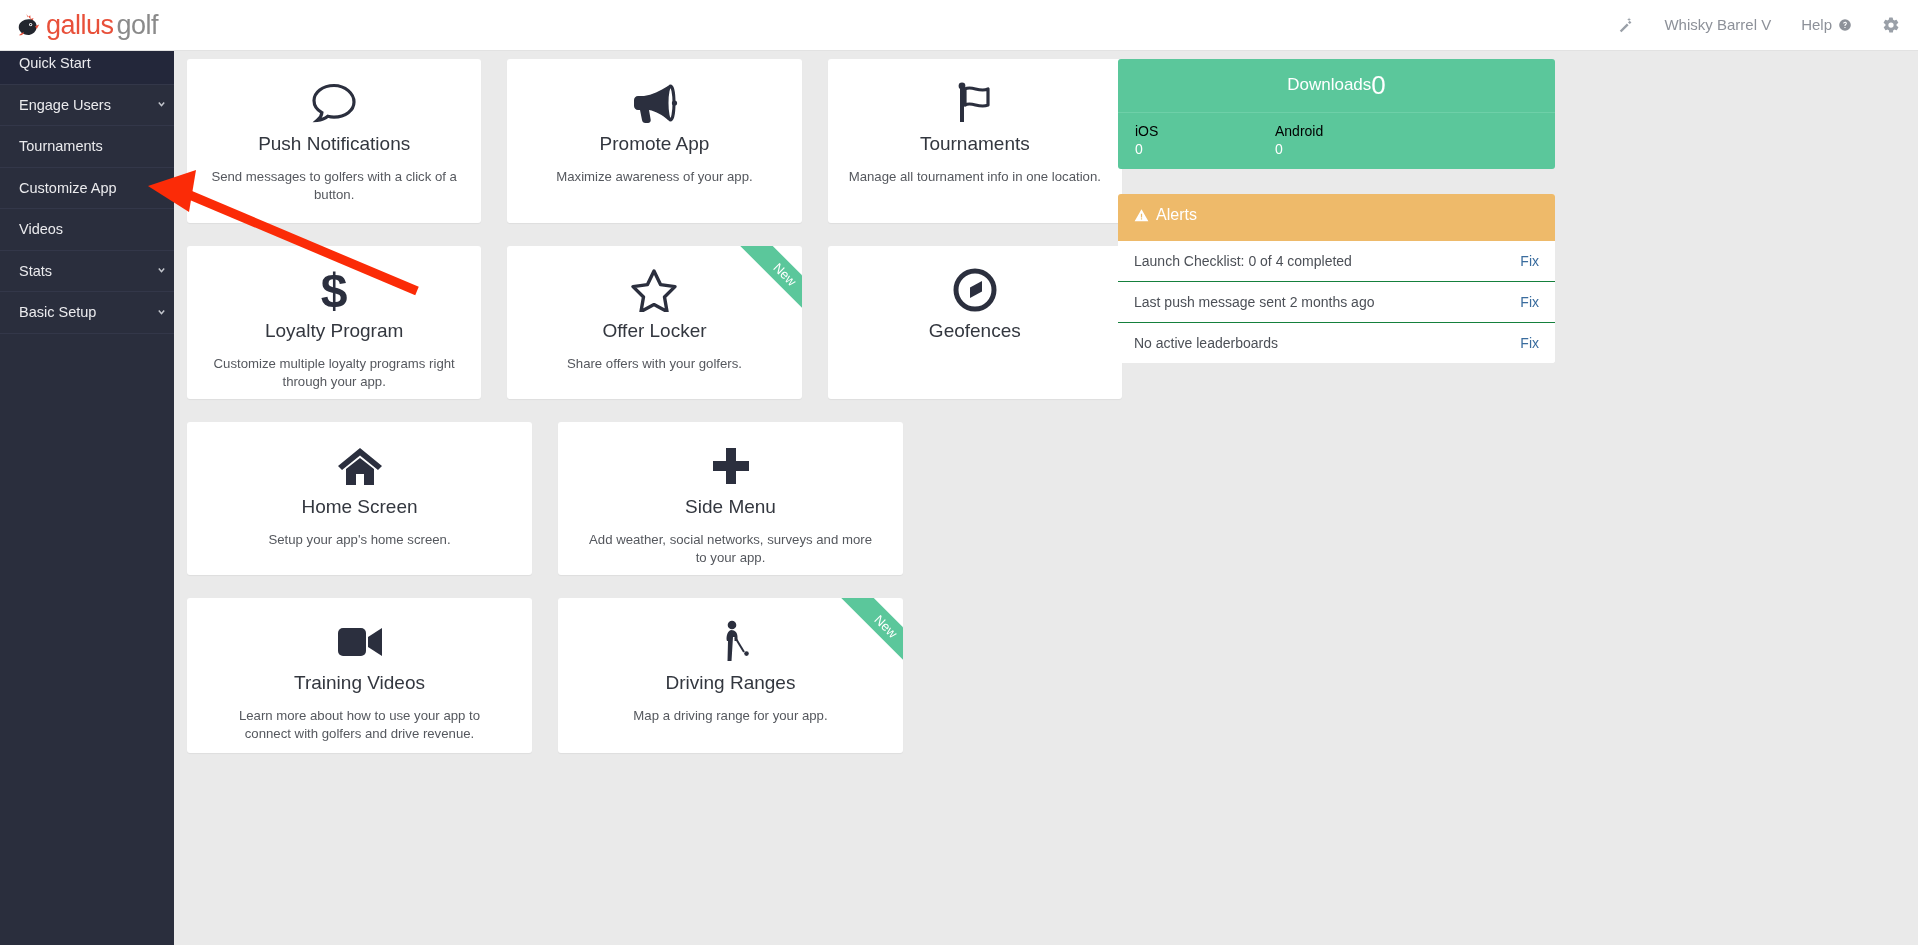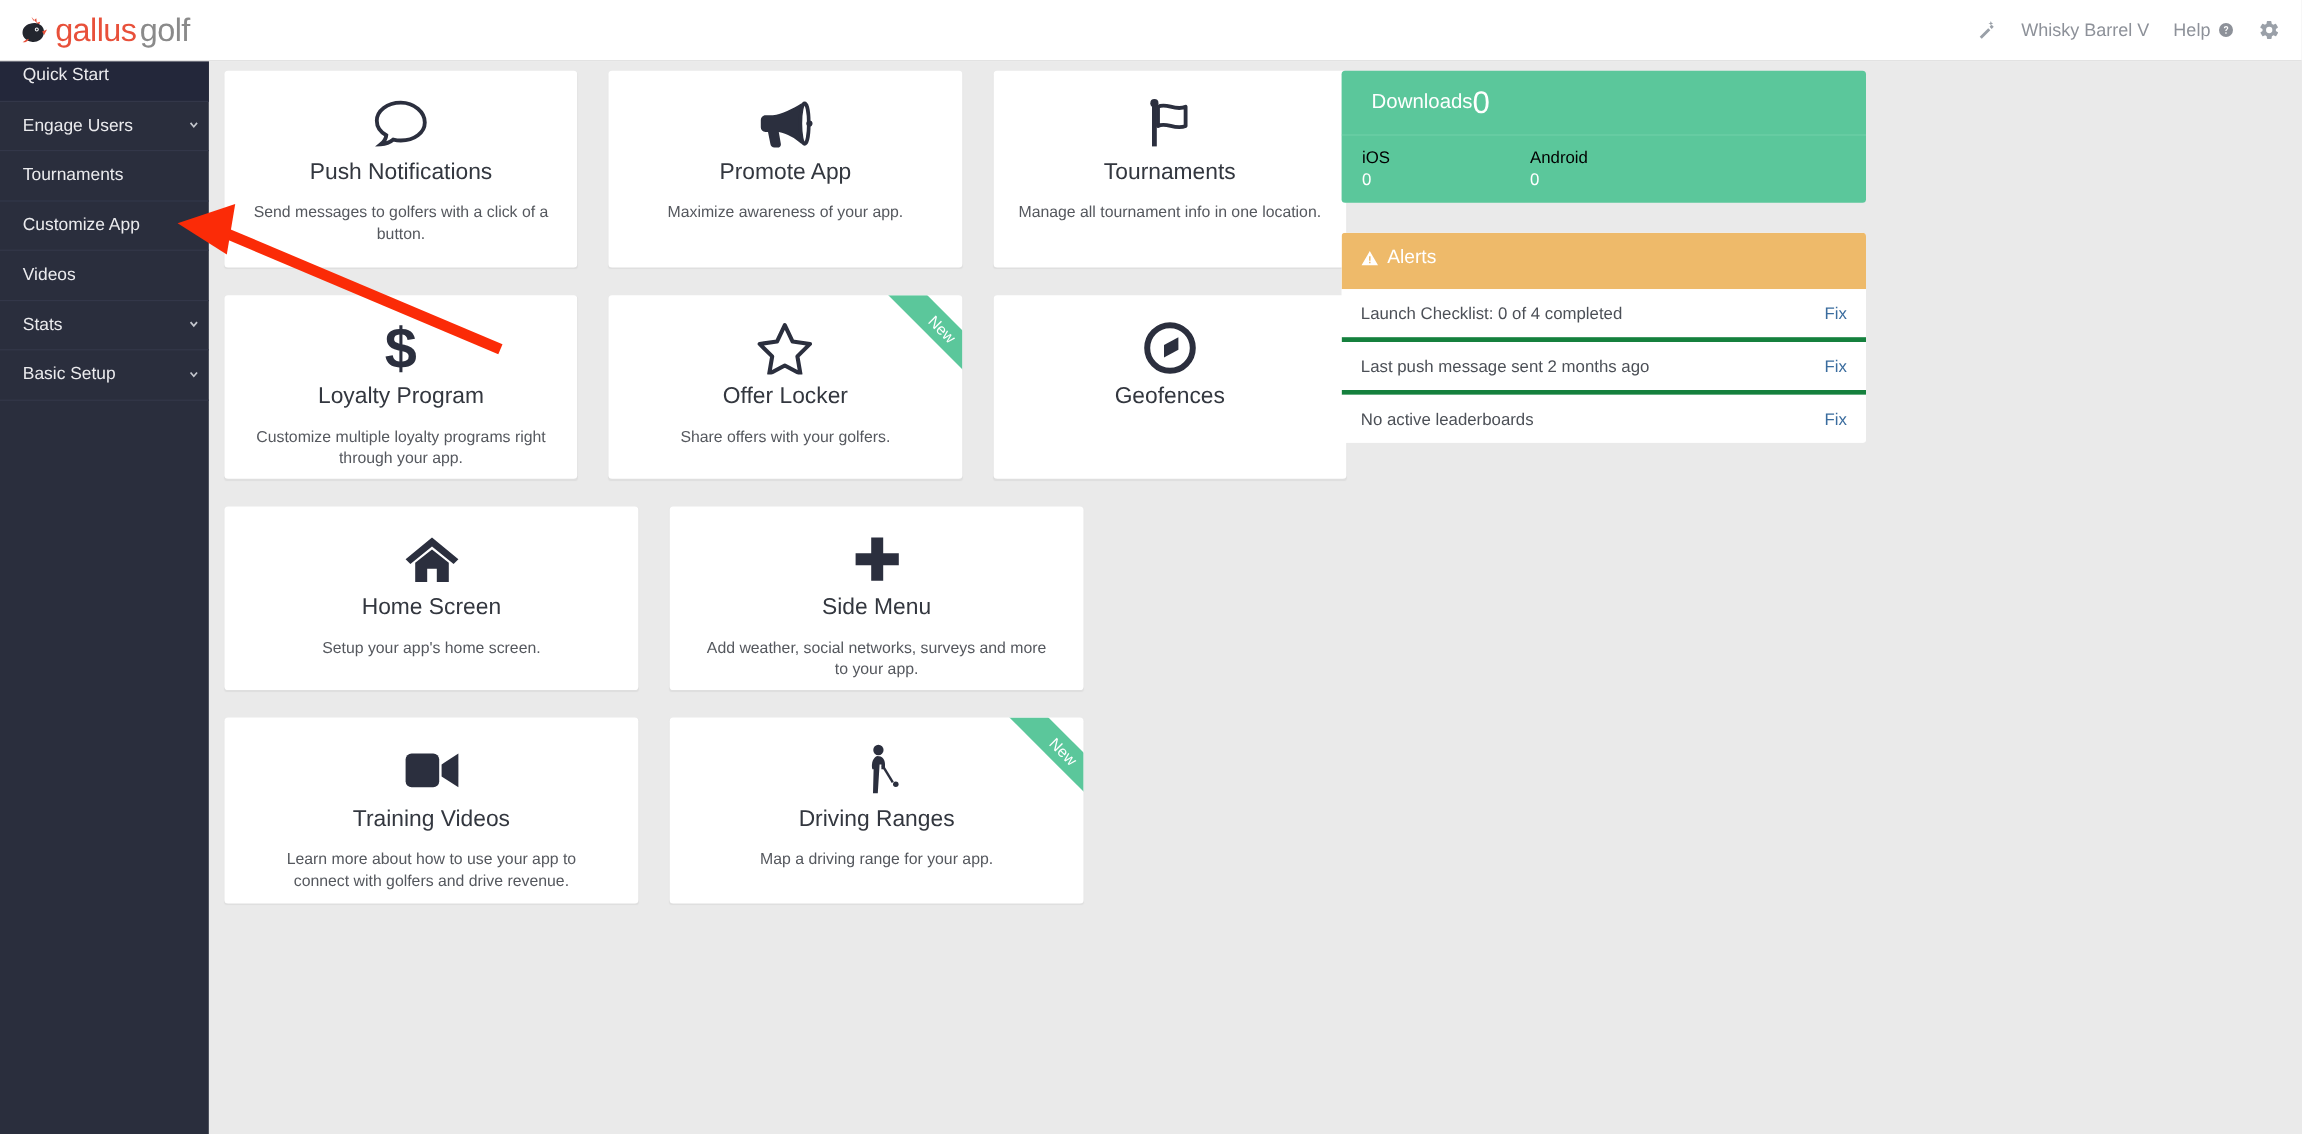--- a/index.html
+++ b/index.html
@@ -23,21 +23,21 @@
     display: flex; align-items: center;
     margin-left: 14px; gap: 6px;
   }
   .brand-mark { width: 26px; height: 26px; display: block; }
   .brand-text { font-size: 27px; letter-spacing: -0.5px; }
   .brand-gallus { color: #e8503a; }
   .brand-golf { color: #8a8a8a; margin-left: 3px; }
 
   .topbar-right {
     margin-left: auto; margin-right: 18px;
-    display: flex; align-items: center; gap: 20px;
+    display: flex; align-items: flex-start; gap: 30px;
   }
   .tb-item {
     display: flex; align-items: center; gap: 6px;
     color: #8d9199; font-size: 15px; cursor: pointer;
   }
   .tb-icon { width: 18px; height: 18px; display: block; fill: #9aa0a8; }
   .tb-icon-sm { width: 14px; height: 14px; display: block; fill: #8d9199; }
 
   
   .sidebar {
@@ -123,21 +123,21 @@
   
   .rail {
     position: absolute; top: 8px; left: 944px;
     width: 437px;
   }
   .downloads {
     background: #5bc79b; border-radius: 3px; overflow: hidden;
     margin-bottom: 25px;
   }
   .dl-head {
-    display: flex; align-items: center; justify-content: flex-start;
+    display: flex; align-items: center; justify-content: center;
     padding: 13px 25px 14px;
     border-bottom: 1px solid #6ed0a8;
   }
   .dl-title { color: #ffffff; font-size: 17px; }
   .dl-count { color: #ffffff; font-size: 26px; line-height: 1; }
   .dl-body { display: flex; padding: 10px 17px 12px; }
   .dl-col { width: 140px; }
   .dl-label { color: #000000; font-size: 14px; margin-bottom: 2px; }
   .dl-value { color: #ffffff; font-size: 14px; }
 
@@ -145,21 +145,21 @@
   .al-head {
     background: #eeba6a; padding: 12px 16px 17px;
     display: flex; align-items: center; gap: 7px;
   }
   .al-head-title { color: #ffffff; font-size: 16px; }
   .warn-icon { width: 15px; height: 15px; fill: #ffffff; display:block; }
   .al-row {
     display: flex; align-items: center; justify-content: space-between;
     padding: 12px 16px;
     background: #ffffff;
-    border-bottom: 4px solid #15803d;
+    border-bottom: 1px solid #15803d;
     font-size: 14px; color: #4c5057;
   }
   .al-row:last-child { border-bottom: none; }
   .al-fix { color: #3a6c9e; cursor: pointer; font-size: 14px; }
 
   
   .annot {
     position: absolute; top: 0; left: 0;
     width: 1918px; height: 945px;
     pointer-events: none; z-index: 40;

